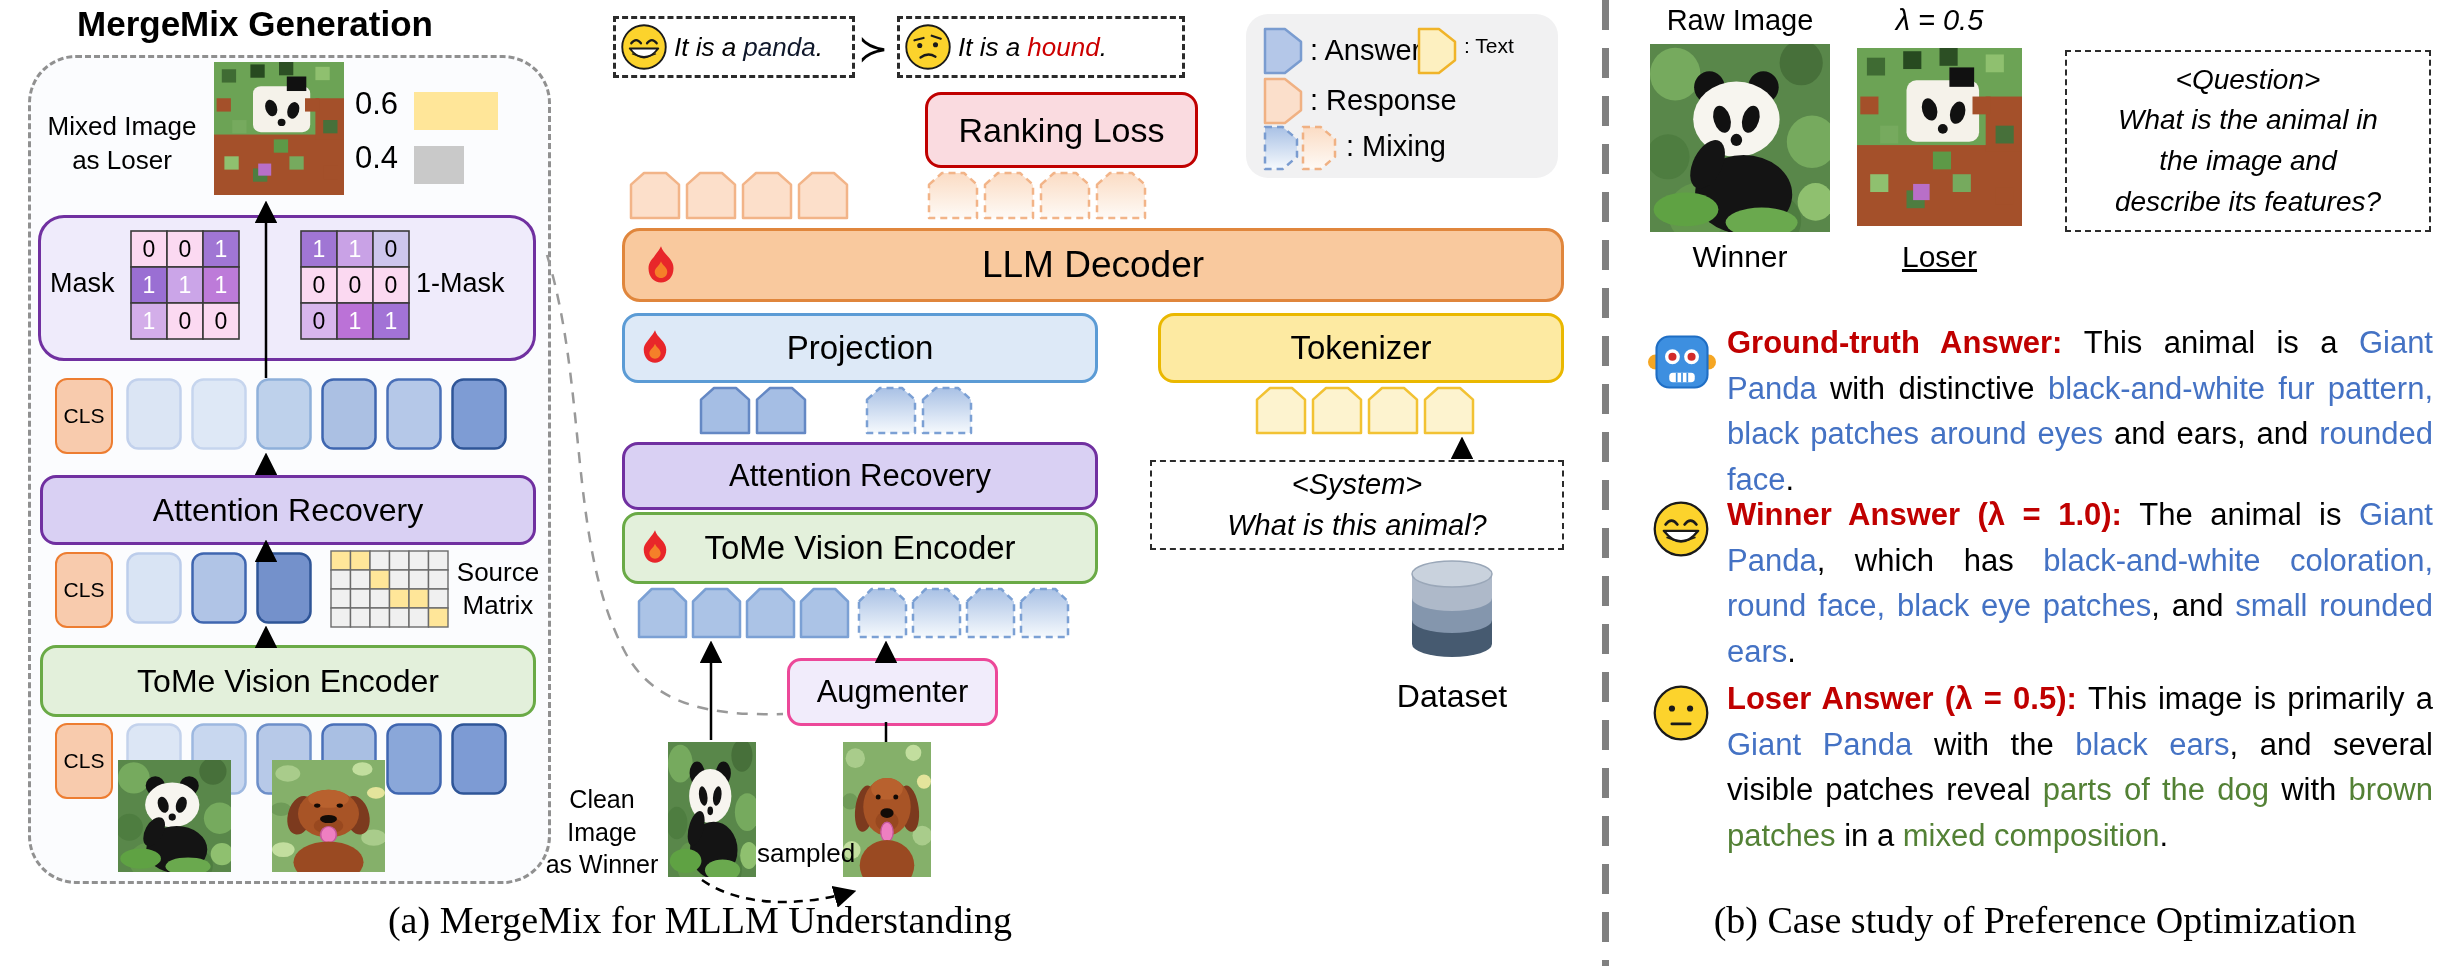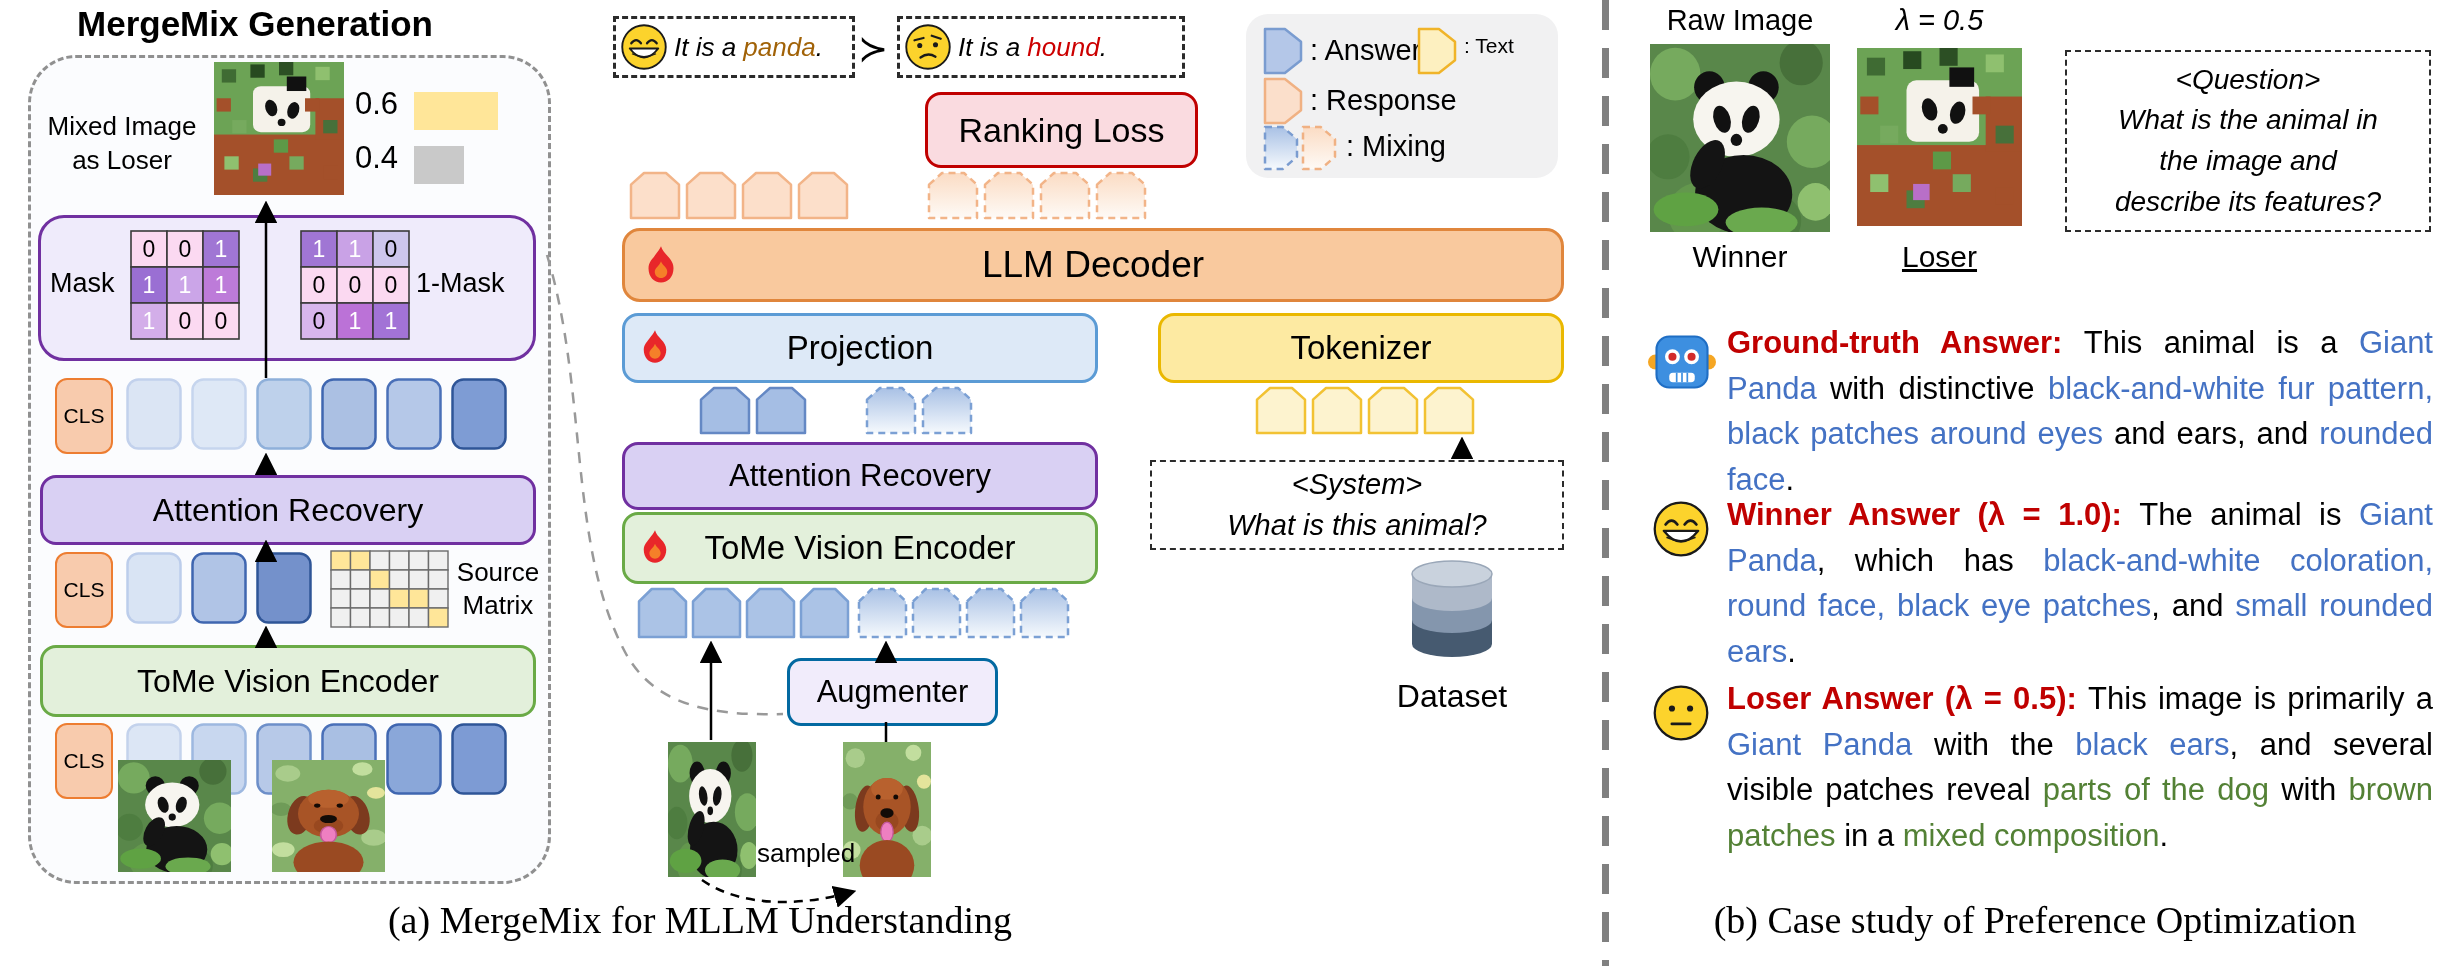--- a/index.html
+++ b/index.html
@@ -270,21 +270,21 @@
   <svg class="abs" style="left:272px;top:760px" width="113" height="112" viewBox="0 0 100 150" preserveAspectRatio="none">
       <use href="#sym-dog"></use>
     </svg>
 
   <div class="abs ctr serif" style="left:310px;top:898px;width:780px;font-size:38px;">(a) MergeMix for MLLM Understanding</div>
 
   <div class="abs dashedbox" style="left:613px;top:16px;width:242px;height:62px;display:flex;align-items:center;padding:0 4px;box-sizing:border-box;">
     <svg width="48" height="48" viewBox="0 0 64 64" style="flex:none">
         <use href="#sym-grin"></use>
       </svg>
-    <span class="cap-italic" style="font-size:26px;margin-left:6px;"><span style="font-style: italic;">It is a </span><span style="color: #a16207; font-style: italic;">panda</span><span style="font-style: italic;">.</span></span>
+    <span class="cap-italic" style="font-size:26px;margin-left:6px;"><span style="font-style: italic;">It is a </span><span style="color: #0f172a; font-style: italic;">panda</span><span style="font-style: italic;">.</span></span>
   </div>
   <div class="abs" style="left:858px;top:28px;font-size:36px;">≻</div>
   <div class="abs dashedbox" style="left:897px;top:16px;width:288px;height:62px;display:flex;align-items:center;padding:0 4px;box-sizing:border-box;">
     <svg width="48" height="48" viewBox="0 0 64 64" style="flex:none">
         <use href="#sym-confused"></use>
       </svg>
     <span class="cap-italic" style="font-size:26px;margin-left:6px;"><span style="font-style: italic;">It is a </span><span style="color: rgb(204, 0, 0); font-style: italic;">hound</span><span style="font-style: italic;">.</span></span>
   </div>
 
   <div class="abs box" style="left:925px;top:92px;width:267px;height:70px;background:#fadbe0;border:3.5px solid #c00000;font-size:34px;">Ranking Loss</div>
@@ -394,29 +394,31 @@
     </div>
   <div class="abs" style="left:858px;top:588px;">
       <svg width="211" height="50" style="overflow:visible">
         <polygon points="1,13.5 13.72,1 35.28,1 48,13.5 48,49 1,49" fill="url(#grad-vis)" stroke="#7ba0d4" stroke-width="2.5" stroke-linejoin="round" stroke-dasharray="7 5"></polygon>
         <polygon points="55,13.5 67.72,1 89.28,1 102,13.5 102,49 55,49" fill="url(#grad-vis)" stroke="#7ba0d4" stroke-width="2.5" stroke-linejoin="round" stroke-dasharray="7 5"></polygon>
         <polygon points="109,13.5 121.72,1 143.28,1 156,13.5 156,49 109,49" fill="url(#grad-vis)" stroke="#7ba0d4" stroke-width="2.5" stroke-linejoin="round" stroke-dasharray="7 5"></polygon>
         <polygon points="163,13.5 175.72,1 197.28,1 210,13.5 210,49 163,49" fill="url(#grad-vis)" stroke="#7ba0d4" stroke-width="2.5" stroke-linejoin="round" stroke-dasharray="7 5"></polygon>
       </svg>
     </div>
 
-  <div class="abs box" style="left:787px;top:658px;width:205px;height:62px;background:#f1ecfb;border:3px solid #0369a1;border-radius:14px;font-size:31px;">Augmenter</div>
+  <div class="abs box" style="left:787px;top:658px;width:205px;height:62px;background:#f1ecfb;border:3px solid #ec4899;border-radius:14px;font-size:31px;">Augmenter</div>
 
   <svg class="abs" style="left:668px;top:742px" width="88" height="135" viewBox="0 0 100 100" preserveAspectRatio="none">
       <use href="#sym-panda"></use>
     </svg>
   <svg class="abs" style="left:843px;top:742px" width="88" height="135" viewBox="0 0 100 150" preserveAspectRatio="none">
       <use href="#sym-dog"></use>
     </svg>
 
+  <div class="abs ctr pre" style="left:536px;top:783px;width:132px;font-size:25px;line-height:1.3;">Clean Image
+as Winner</div>
   <div class="abs" style="left:757px;top:838px;font-size:26px;">sampled</div>
 
   <div class="abs dashedbox ctr pre cap-italic" style="left:1150px;top:460px;width:410px;height:86px;font-size:29px;line-height:1.4;border-width:2.5px;">&lt;System&gt;
 What is this animal?</div>
 
   <svg class="abs" style="left:1398px;top:558px" width="108" height="110" viewBox="0 0 108 110">
     <path d="M14 60 L14 86 A40 13 0 0 0 94 86 L94 60 Z" fill="#465a70"></path>
     <path d="M14 38 L14 62 A40 13 0 0 0 94 62 L94 38 Z" fill="#8496ad"></path>
     <path d="M14 16 L14 40 A40 13 0 0 0 94 40 L94 16 Z" fill="#aeb9c9"></path>
     <ellipse cx="54" cy="16" rx="40" ry="13" fill="#c9d2dd" stroke="#9aa7b8" stroke-width="1.5"></ellipse>

